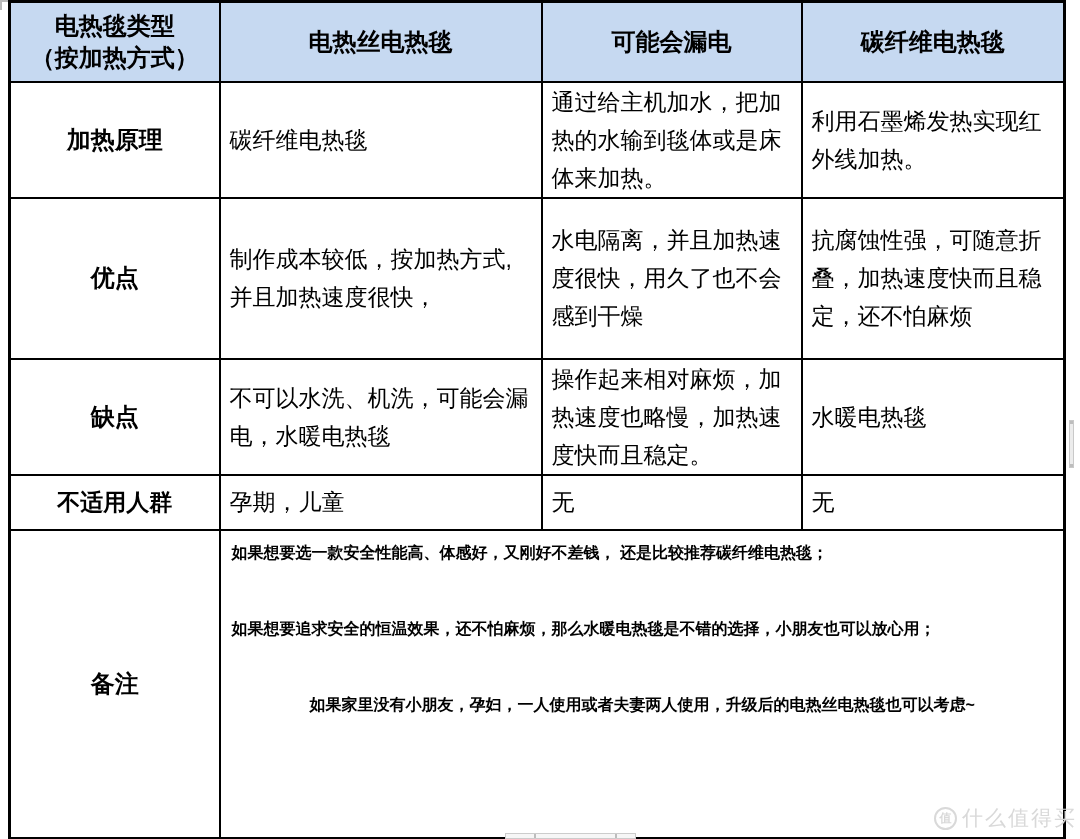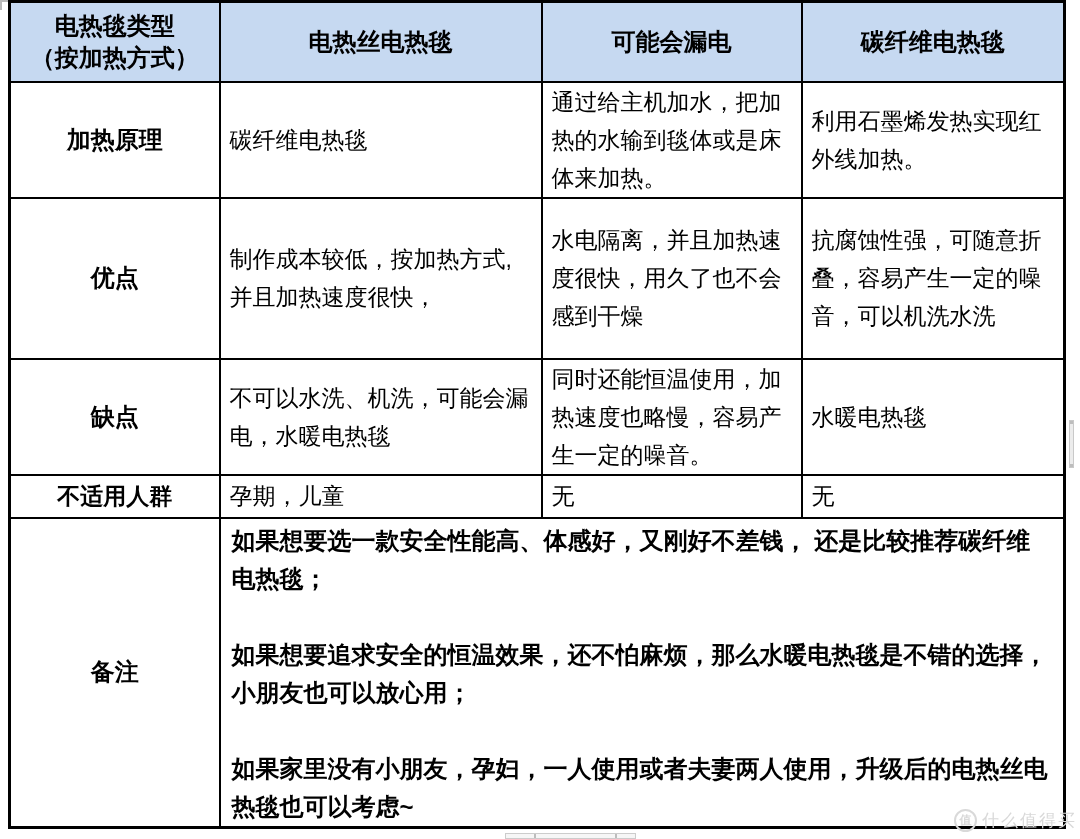--- a/index.html
+++ b/index.html
@@ -36,38 +36,38 @@
     text-align:center;vertical-align:middle;padding:4px 4px;
   }
   
   td.bdy{
     font-size:23px;line-height:38px;
     text-align:left;vertical-align:middle;
     padding:0 8px 0 9px;
   }
   
   td.remark{
-    font-weight:bold;font-size:24px;line-height:38px;
+    font-weight:bold;font-size:16px;line-height:38px;
     vertical-align:top;padding:3px 10px 0 11px;
   }
   td.remark p{margin:0 0 38px 0;}
-  td.remark p:last-child{margin-bottom:0;}
+  td.remark p:last-child{margin-bottom:0;text-align:center;}
 
   
   .watermark{
     position:absolute;right:3px;bottom:7px;
     display:flex;align-items:center;gap:5px;
     color:var(--watermark);
   }
   .wm-badge{
     width:19px;height:19px;border:2px solid var(--watermark);
     border-radius:50%;font-size:12px;line-height:19px;
     text-align:center;font-weight:bold;flex:0 0 auto;
   }
-  .wm-text{font-size:17px;letter-spacing:2px;white-space:nowrap;}
+  .wm-text{font-size:21px;letter-spacing:2px;white-space:nowrap;}
 
   
   .corner-notch{
     position:absolute;left:0;top:0;width:8px;height:8px;
     border-left:2px solid #b9b9b9;border-top:2px solid #b9b9b9;
   }
   .vscroll-fragment{
     position:absolute;left:1069px;top:420px;width:5px;height:48px;
     background:#ececec;border:1px solid #c9c9c9;box-sizing:border-box;
   }
@@ -115,31 +115,31 @@
       <td class="lbl">加热原理</td>
       <td class="bdy">碳纤维电热毯</td>
       <td class="bdy">通过给主机加水，把加热的水输到毯体或是床体来加热。</td>
       <td class="bdy">利用石墨烯发热实现红外线加热。</td>
     </tr>
 
     <tr style="height:161px">
       <td class="lbl">优点</td>
       <td class="bdy">制作成本较低，按加热方式,并且加热速度很快，</td>
       <td class="bdy">水电隔离，并且加热速度很快，用久了也不会感到干燥</td>
-      <td class="bdy">抗腐蚀性强，可随意折叠，容易产生一定的噪音，可以机洗水洗</td>
+      <td class="bdy">抗腐蚀性强，可随意折叠，加热速度快而且稳定，还不怕麻烦</td>
     </tr>
 
     <tr style="height:115px">
       <td class="lbl">缺点</td>
       <td class="bdy">不可以水洗、机洗，可能会漏电，水暖电热毯</td>
-      <td class="bdy">同时还能恒温使用，加热速度也略慢，容易产生一定的噪音。</td>
+      <td class="bdy">操作起来相对麻烦，加热速度也略慢，加热速度快而且稳定。</td>
       <td class="bdy">水暖电热毯</td>
     </tr>
 
-    <tr style="height:43px">
+    <tr style="height:55px">
       <td class="lbl" style="font-size:23px">不适用人群</td>
       <td class="bdy">孕期，儿童</td>
       <td class="bdy">无</td>
       <td class="bdy">无</td>
     </tr>
 
     <tr style="height:309px">
       <td class="lbl">备注</td>
       <td class="remark" colspan="3">
         <p>如果想要选一款安全性能高、体感好，又刚好不差钱， 还是比较推荐碳纤维电热毯；</p>

